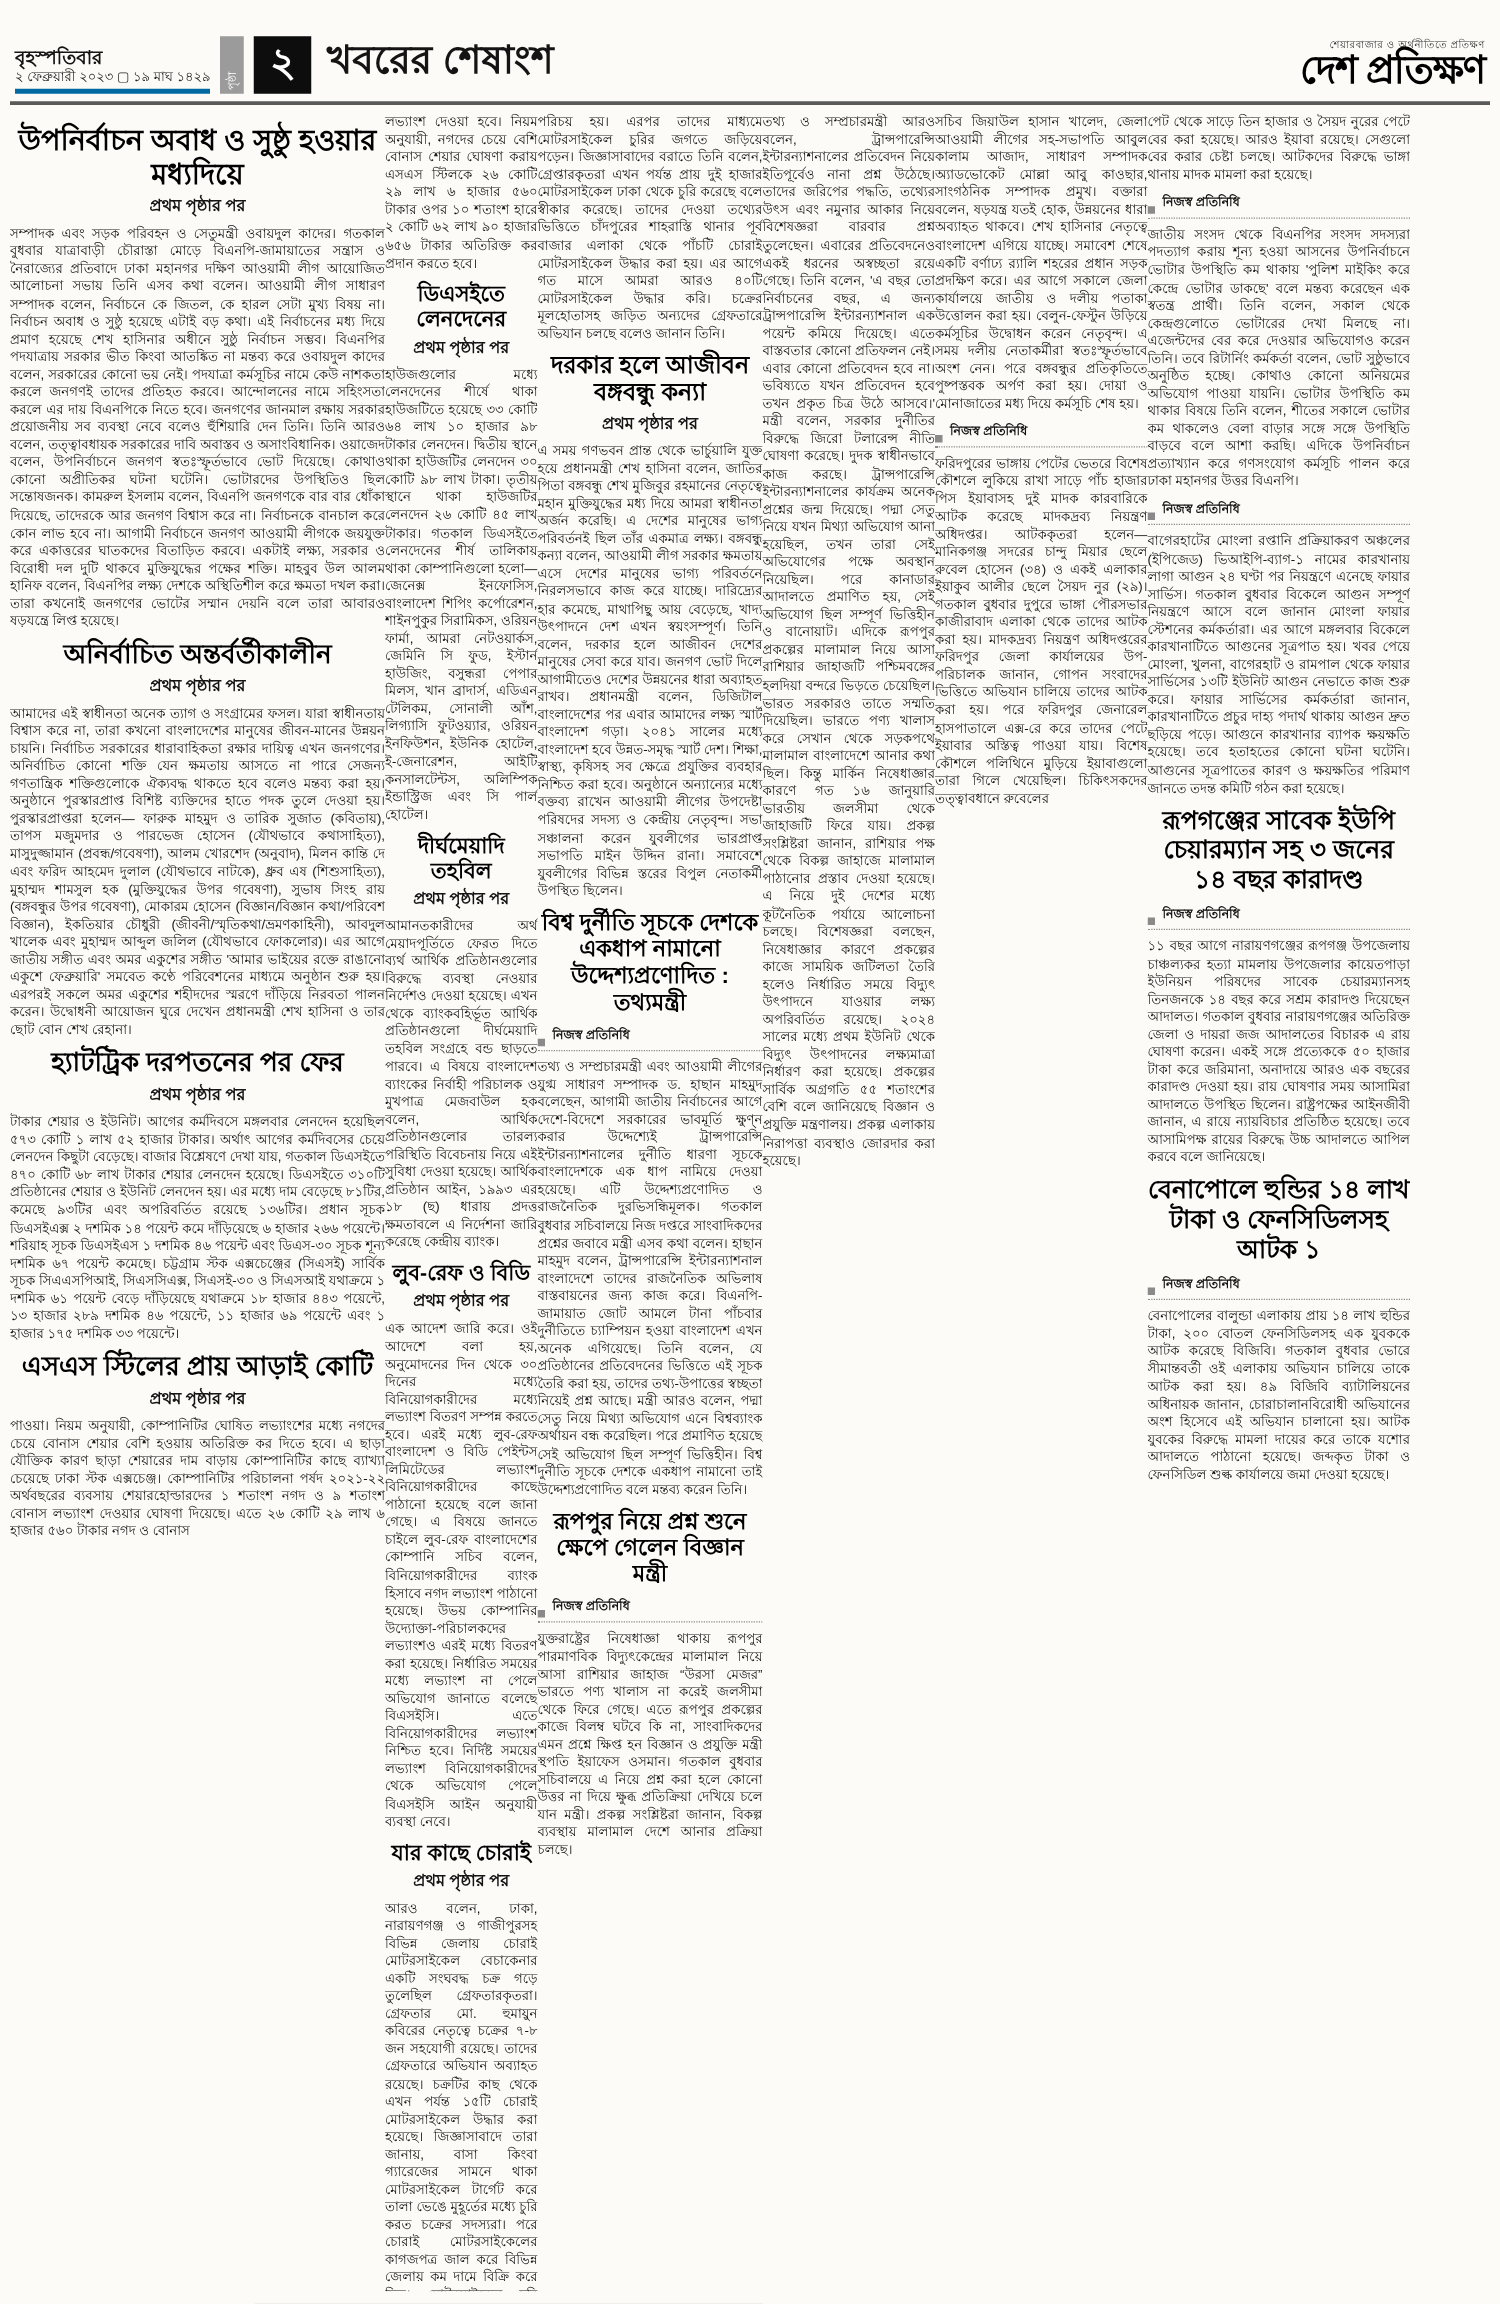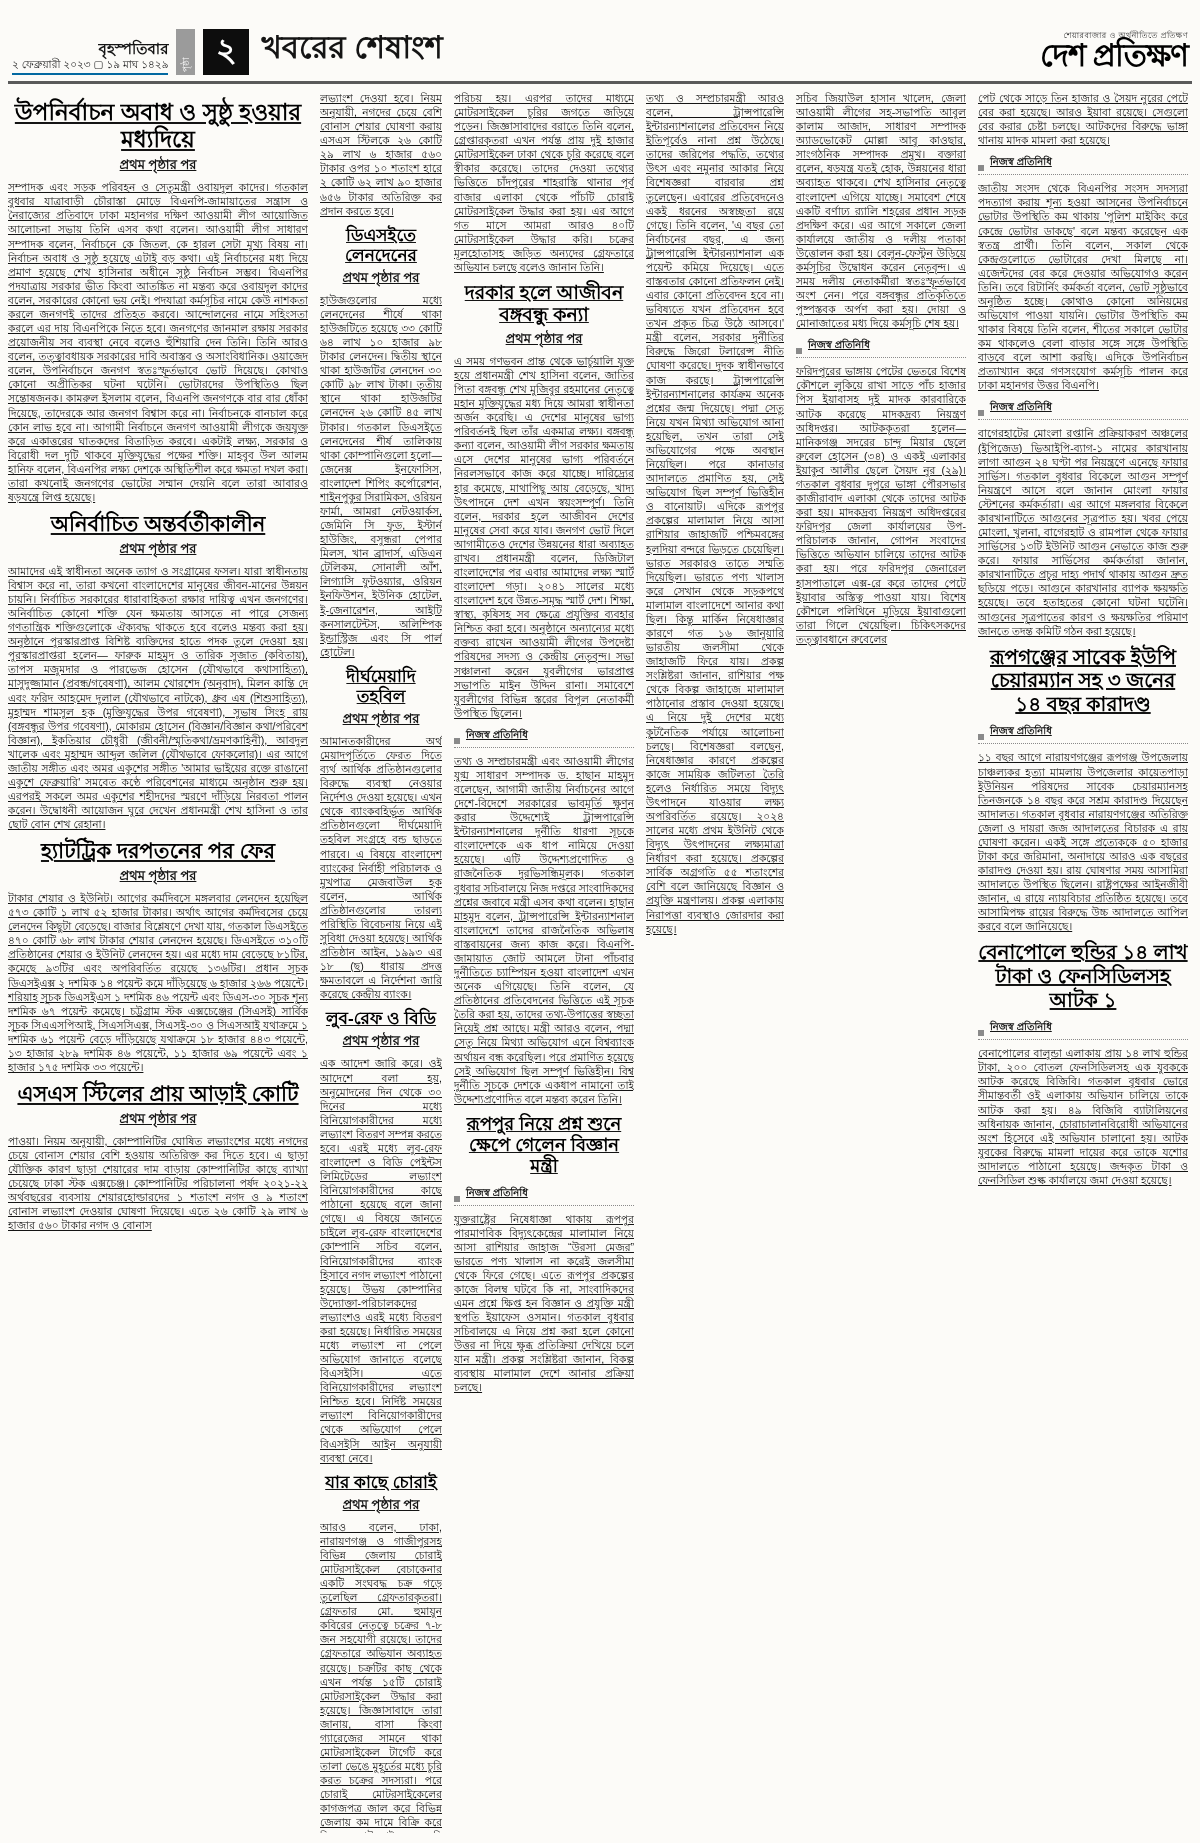--- a/index.html
+++ b/index.html
@@ -3,33 +3,33 @@
 <meta charset="utf-8">
 <style>
   html,body{margin:0;padding:0;background:#dedbd5;}
   .page{width:1200px;height:1843px;margin:0 auto;background:#fcfbf8;color:#141414;
         font-family:"Liberation Sans","DejaVu Sans",sans-serif;box-sizing:border-box;
         padding:0 8px;overflow:hidden;}
   
   .header{height:84px;display:flex;align-items:flex-end;justify-content:space-between;
           border-bottom:3px solid #5a5a5a;padding:26px 4px 6px 4px;box-sizing:border-box;}
   .h-left{display:flex;align-items:flex-end;gap:8px;}
-  .dateblock{text-align:right;line-height:1.2;padding-bottom:2px;border-bottom:2px solid #0369a1;}
+  .dateblock{line-height:1.2;padding-bottom:2px;border-bottom:4px solid #0369a1;}
   .weekday{font-weight:bold;font-size:15px;}
   .dateline{font-size:10.5px;color:#222;}
   .pgtab{background:#9b9b9b;color:#fff;font-size:9px;height:46px;display:flex;align-items:center;
          writing-mode:vertical-rl;transform:rotate(180deg);padding:3px 2px;box-sizing:border-box;}
   .pgbox{width:46px;height:46px;background:#0d0d0d;color:#fff;display:flex;align-items:center;
          justify-content:center;font-size:32px;font-weight:bold;}
   .section-title{font-size:31px;font-weight:bold;margin-left:4px;letter-spacing:0px;}
   .h-right{text-align:right;line-height:1.05;padding-bottom:2px;}
   .logo-tag{font-size:8px;color:#333;letter-spacing:0.5px;}
   .logo-title{font-size:31px;font-weight:900;letter-spacing:-1px;color:#000;}
   
-  .cols{display:flex;gap:12px;padding-top:7px;height:1742px;overflow:hidden;text-decoration:underline;}
+  .cols{display:flex;padding-top:7px;height:1742px;overflow:hidden;}
   .col{flex:none;overflow:hidden;}
   .c0{width:300px}.c1{width:122px}.c2{width:180px}.c3{width:138px}.c4{width:170px}.c5{width:210px}
   .story{margin-bottom:4px;}
   .hl{font-weight:bold;text-align:center;line-height:1.18;margin:8px 0 2px;color:#000;}
   .hl-23{font-size:23px}.hl-21{font-size:21px}.hl-19{font-size:19px}
   .hl-18{font-size:18px}.hl-20{font-size:20px}.hl-17{font-size:17px}
   .cont{text-align:center;font-weight:bold;font-size:13px;margin:2px 0 4px;}
   .byline{display:flex;align-items:flex-end;gap:6px;font-weight:bold;font-size:10px;margin:7px 0 3px;}
   .byline .sq{width:6px;height:6px;background:#8a8a8a;display:inline-block;flex:none;}
   .dotrule{border-top:1px dotted #8a8a8a;margin:2px 0 6px;height:0;}
@@ -110,20 +110,21 @@
     <div class="col c2">
       <div class="story">
         <p class="body">পরিচয় হয়। এরপর তাদের মাধ্যমে মোটরসাইকেল চুরির জগতে জড়িয়ে পড়েন। জিজ্ঞাসাবাদের বরাতে তিনি বলেন, গ্রেপ্তারকৃতরা এখন পর্যন্ত প্রায় দুই হাজার মোটরসাইকেল ঢাকা থেকে চুরি করেছে বলে স্বীকার করেছে। তাদের দেওয়া তথ্যের ভিত্তিতে চাঁদপুরের শাহরাস্তি থানার পূর্ব বাজার এলাকা থেকে পাঁচটি চোরাই মোটরসাইকেল উদ্ধার করা হয়। এর আগে গত মাসে আমরা আরও ৪০টি মোটরসাইকেল উদ্ধার করি। চক্রের মূলহোতাসহ জড়িত অন্যদের গ্রেফতারে অভিযান চলছে বলেও জানান তিনি।</p>
       </div>
       <div class="story">
         <h2 class="hl hl-19">দরকার হলে আজীবন বঙ্গবন্ধু কন্যা</h2>
         <div class="cont">প্রথম পৃষ্ঠার পর</div>
         <p class="body">এ সময় গণভবন প্রান্ত থেকে ভার্চুয়ালি যুক্ত হয়ে প্রধানমন্ত্রী শেখ হাসিনা বলেন, জাতির পিতা বঙ্গবন্ধু শেখ মুজিবুর রহমানের নেতৃত্বে মহান মুক্তিযুদ্ধের মধ্য দিয়ে আমরা স্বাধীনতা অর্জন করেছি। এ দেশের মানুষের ভাগ্য পরিবর্তনই ছিল তাঁর একমাত্র লক্ষ্য। বঙ্গবন্ধু কন্যা বলেন, আওয়ামী লীগ সরকার ক্ষমতায় এসে দেশের মানুষের ভাগ্য পরিবর্তনে নিরলসভাবে কাজ করে যাচ্ছে। দারিদ্র্যের হার কমেছে, মাথাপিছু আয় বেড়েছে, খাদ্য উৎপাদনে দেশ এখন স্বয়ংসম্পূর্ণ। তিনি বলেন, দরকার হলে আজীবন দেশের মানুষের সেবা করে যাব। জনগণ ভোট দিলে আগামীতেও দেশের উন্নয়নের ধারা অব্যাহত রাখব। প্রধানমন্ত্রী বলেন, ডিজিটাল বাংলাদেশের পর এবার আমাদের লক্ষ্য স্মার্ট বাংলাদেশ গড়া। ২০৪১ সালের মধ্যে বাংলাদেশ হবে উন্নত-সমৃদ্ধ স্মার্ট দেশ। শিক্ষা, স্বাস্থ্য, কৃষিসহ সব ক্ষেত্রে প্রযুক্তির ব্যবহার নিশ্চিত করা হবে। অনুষ্ঠানে অন্যান্যের মধ্যে বক্তব্য রাখেন আওয়ামী লীগের উপদেষ্টা পরিষদের সদস্য ও কেন্দ্রীয় নেতৃবৃন্দ। সভা সঞ্চালনা করেন যুবলীগের ভারপ্রাপ্ত সভাপতি মাইন উদ্দিন রানা। সমাবেশে যুবলীগের বিভিন্ন স্তরের বিপুল নেতাকর্মী উপস্থিত ছিলেন।</p>
       </div>
       <div class="story">
+        <h2 class="hl hl-18">বিশ্ব দুর্নীতি সূচকে দেশকে একধাপ নামানো উদ্দেশ্যপ্রণোদিত : তথ্যমন্ত্রী</h2>
         <div class="byline">
           <span class="sq"></span>
           <span>নিজস্ব প্রতিনিধি</span>
         </div>
         <div class="dotrule"></div>
         <p class="body">তথ্য ও সম্প্রচারমন্ত্রী এবং আওয়ামী লীগের যুগ্ম সাধারণ সম্পাদক ড. হাছান মাহমুদ বলেছেন, আগামী জাতীয় নির্বাচনের আগে দেশে-বিদেশে সরকারের ভাবমূর্তি ক্ষুণ্ন করার উদ্দেশ্যেই ট্রান্সপারেন্সি ইন্টারন্যাশনালের দুর্নীতি ধারণা সূচকে বাংলাদেশকে এক ধাপ নামিয়ে দেওয়া হয়েছে। এটি উদ্দেশ্যপ্রণোদিত ও রাজনৈতিক দুরভিসন্ধিমূলক। গতকাল বুধবার সচিবালয়ে নিজ দপ্তরে সাংবাদিকদের প্রশ্নের জবাবে মন্ত্রী এসব কথা বলেন। হাছান মাহমুদ বলেন, ট্রান্সপারেন্সি ইন্টারন্যাশনাল বাংলাদেশে তাদের রাজনৈতিক অভিলাষ বাস্তবায়নের জন্য কাজ করে। বিএনপি-জামায়াত জোট আমলে টানা পাঁচবার দুর্নীতিতে চ্যাম্পিয়ন হওয়া বাংলাদেশ এখন অনেক এগিয়েছে। তিনি বলেন, যে প্রতিষ্ঠানের প্রতিবেদনের ভিত্তিতে এই সূচক তৈরি করা হয়, তাদের তথ্য-উপাত্তের স্বচ্ছতা নিয়েই প্রশ্ন আছে। মন্ত্রী আরও বলেন, পদ্মা সেতু নিয়ে মিথ্যা অভিযোগ এনে বিশ্বব্যাংক অর্থায়ন বন্ধ করেছিল। পরে প্রমাণিত হয়েছে সেই অভিযোগ ছিল সম্পূর্ণ ভিত্তিহীন। বিশ্ব দুর্নীতি সূচকে দেশকে একধাপ নামানো তাই উদ্দেশ্যপ্রণোদিত বলে মন্তব্য করেন তিনি।</p>
       </div>
       <div class="story">
         <h2 class="hl hl-18">রূপপুর নিয়ে প্রশ্ন শুনে ক্ষেপে গেলেন বিজ্ঞান মন্ত্রী</h2>
         <div class="byline">

